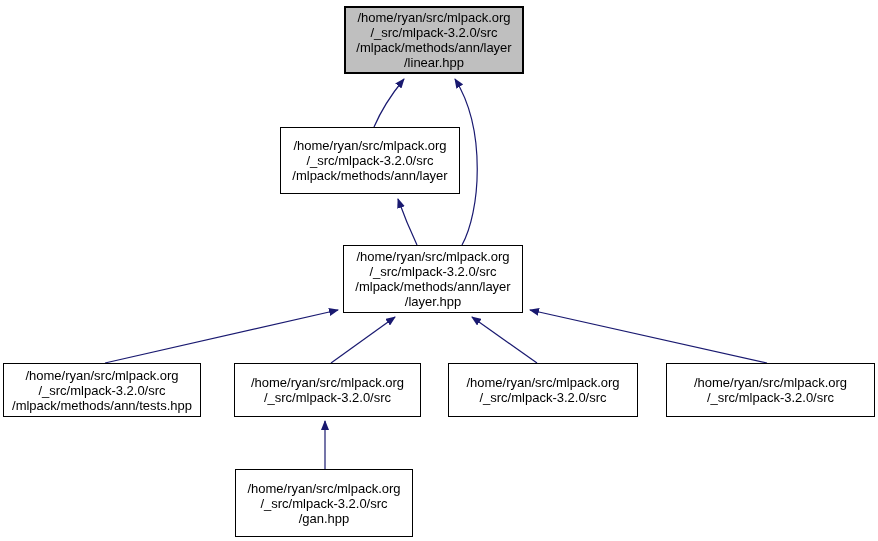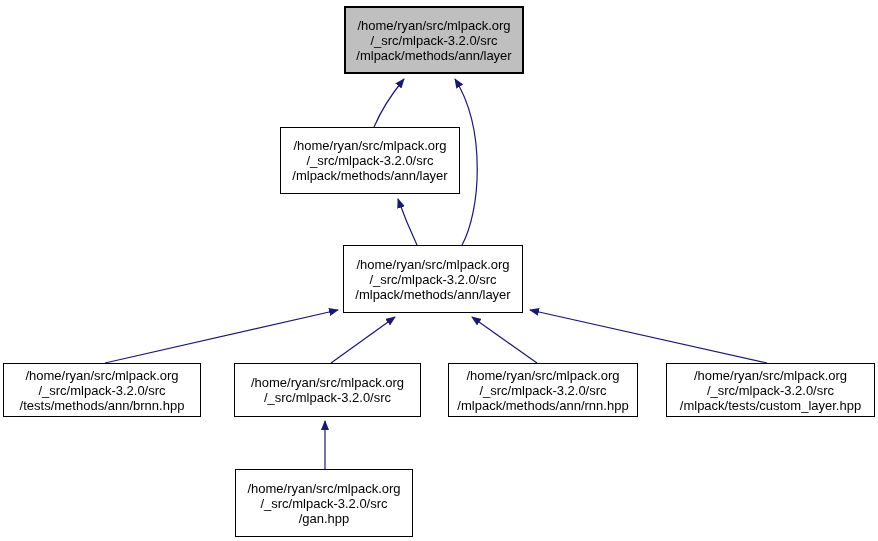--- a/index.html
+++ b/index.html
@@ -76,55 +76,55 @@
       <path d="M 537,363 L 472,317" marker-end="url(#arrowhead)"></path>
       <path d="M 767,363 L 530,310" marker-end="url(#arrowhead)"></path>
       <path d="M 325,469 L 325,421" marker-end="url(#arrowhead)"></path>
     </g>
   </svg>
 
   <div id="n-linear" class="node highlighted">
     <span class="line">/home/ryan/src/mlpack.org</span>
     <span class="line">/_src/mlpack-3.2.0/src</span>
     <span class="line">/mlpack/methods/ann/layer</span>
+    <span class="line">/linear.hpp</span>
   </div>
 
   <div id="n-dropconnect" class="node">
     <span class="line">/home/ryan/src/mlpack.org</span>
     <span class="line">/_src/mlpack-3.2.0/src</span>
     <span class="line">/mlpack/methods/ann/layer</span>
   </div>
 
   <div id="n-layer" class="node">
     <span class="line">/home/ryan/src/mlpack.org</span>
     <span class="line">/_src/mlpack-3.2.0/src</span>
     <span class="line">/mlpack/methods/ann/layer</span>
+    <span class="line">/layer.hpp</span>
   </div>
 
   <div id="n-brnn" class="node">
     <span class="line">/home/ryan/src/mlpack.org</span>
     <span class="line">/_src/mlpack-3.2.0/src</span>
-    <span class="line">/tests/methods/ann/brnn.hpp</span>
+    <span class="line">/mlpack/methods/ann/tests.hpp</span>
   </div>
 
   <div id="n-ffn" class="node">
     <span class="line">/home/ryan/src/mlpack.org</span>
     <span class="line">/_src/mlpack-3.2.0/src</span>
   </div>
 
   <div id="n-rnn" class="node">
     <span class="line">/home/ryan/src/mlpack.org</span>
     <span class="line">/_src/mlpack-3.2.0/src</span>
-    <span class="line">/mlpack/methods/ann/rnn.hpp</span>
   </div>
 
   <div id="n-custom" class="node">
     <span class="line">/home/ryan/src/mlpack.org</span>
     <span class="line">/_src/mlpack-3.2.0/src</span>
-    <span class="line">/mlpack/tests/custom_layer.hpp</span>
   </div>
 
   <div id="n-gan" class="node">
     <span class="line">/home/ryan/src/mlpack.org</span>
     <span class="line">/_src/mlpack-3.2.0/src</span>
     <span class="line">/gan.hpp</span>
   </div>
 
 </div>
 

